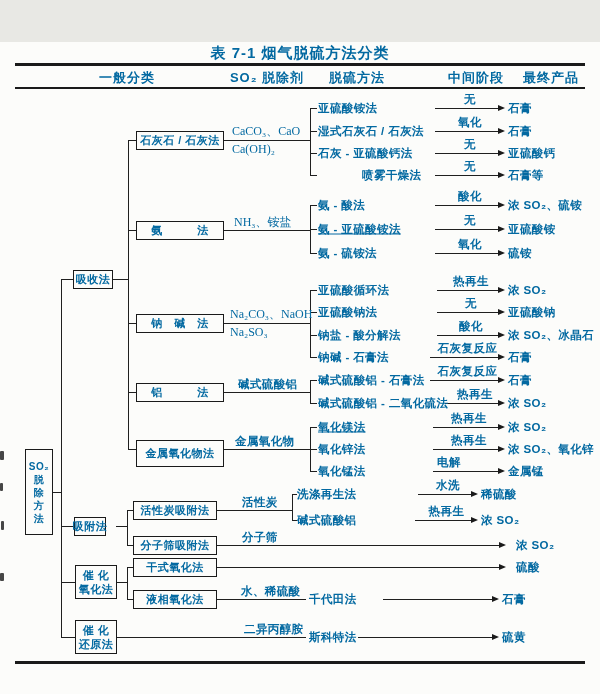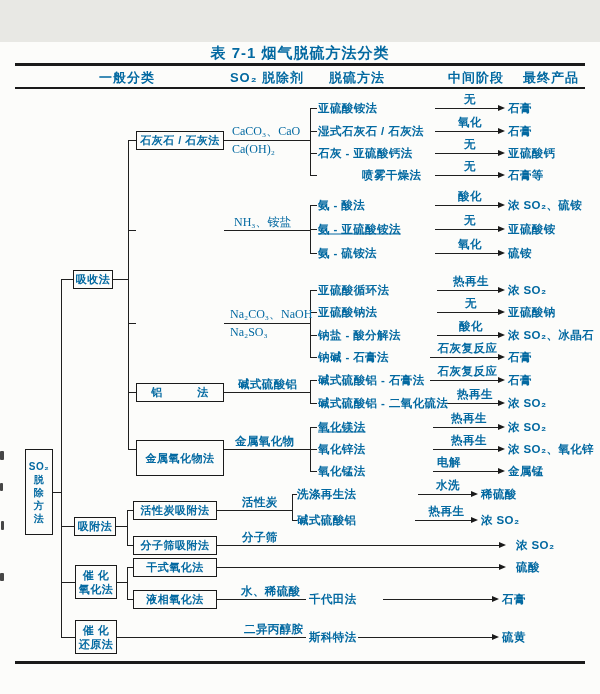--- a/index.html
+++ b/index.html
@@ -216,38 +216,44 @@
       <div class="bx" style="left: 25px; top: 407px; width: 28px; height: 86px; font-size: 10px;">
         <div>SO₂</div>
         <div>脱</div>
         <div>除</div>
         <div>方</div>
         <div>法</div>
       </div>
       <div class="bx" style="left: 73px; top: 228px; width: 40px; height: 19px;">
         <div>吸收法</div>
       </div>
-      <div class="bx" style="left: 74px; top: 475px; width: 42px; height: 19px;">
+      <div class="bx" style="left: 74px; top: 475px; width: 32px; height: 19px;">
         <div>吸附法</div>
       </div>
       <div class="bx" style="left: 75px; top: 523px; width: 42px; height: 34px;">
         <div>催 化</div>
         <div>氧化法</div>
       </div>
       <div class="bx" style="left: 75px; top: 578px; width: 42px; height: 34px;">
         <div>催 化</div>
         <div>还原法</div>
       </div>
       <div class="bx" style="left: 136px; top: 89px; width: 88px; height: 19px;">
         <div>石灰石 / 石灰法</div>
       </div>
+      <div class="bx" style="left: 136px; top: 179px; width: 88px; height: 19px;">
+        <div>氨　　　法</div>
+      </div>
+      <div class="bx" style="left: 136px; top: 272px; width: 88px; height: 19px;">
+        <div>钠　碱　法</div>
+      </div>
       <div class="bx" style="left: 136px; top: 341px; width: 88px; height: 19px;">
         <div>铝　　　法</div>
       </div>
-      <div class="bx" style="left: 136px; top: 398px; width: 88px; height: 36px;">
+      <div class="bx" style="left: 136px; top: 398px; width: 88px; height: 27px;">
         <div>金属氧化物法</div>
       </div>
       <div class="bx" style="left: 133px; top: 459px; width: 84px; height: 19px;">
         <div>活性炭吸附法</div>
       </div>
       <div class="bx" style="left: 133px; top: 494px; width: 84px; height: 19px;">
         <div>分子筛吸附法</div>
       </div>
       <div class="bx" style="left: 133px; top: 516px; width: 84px; height: 19px;">
         <div>干式氧化法</div>

